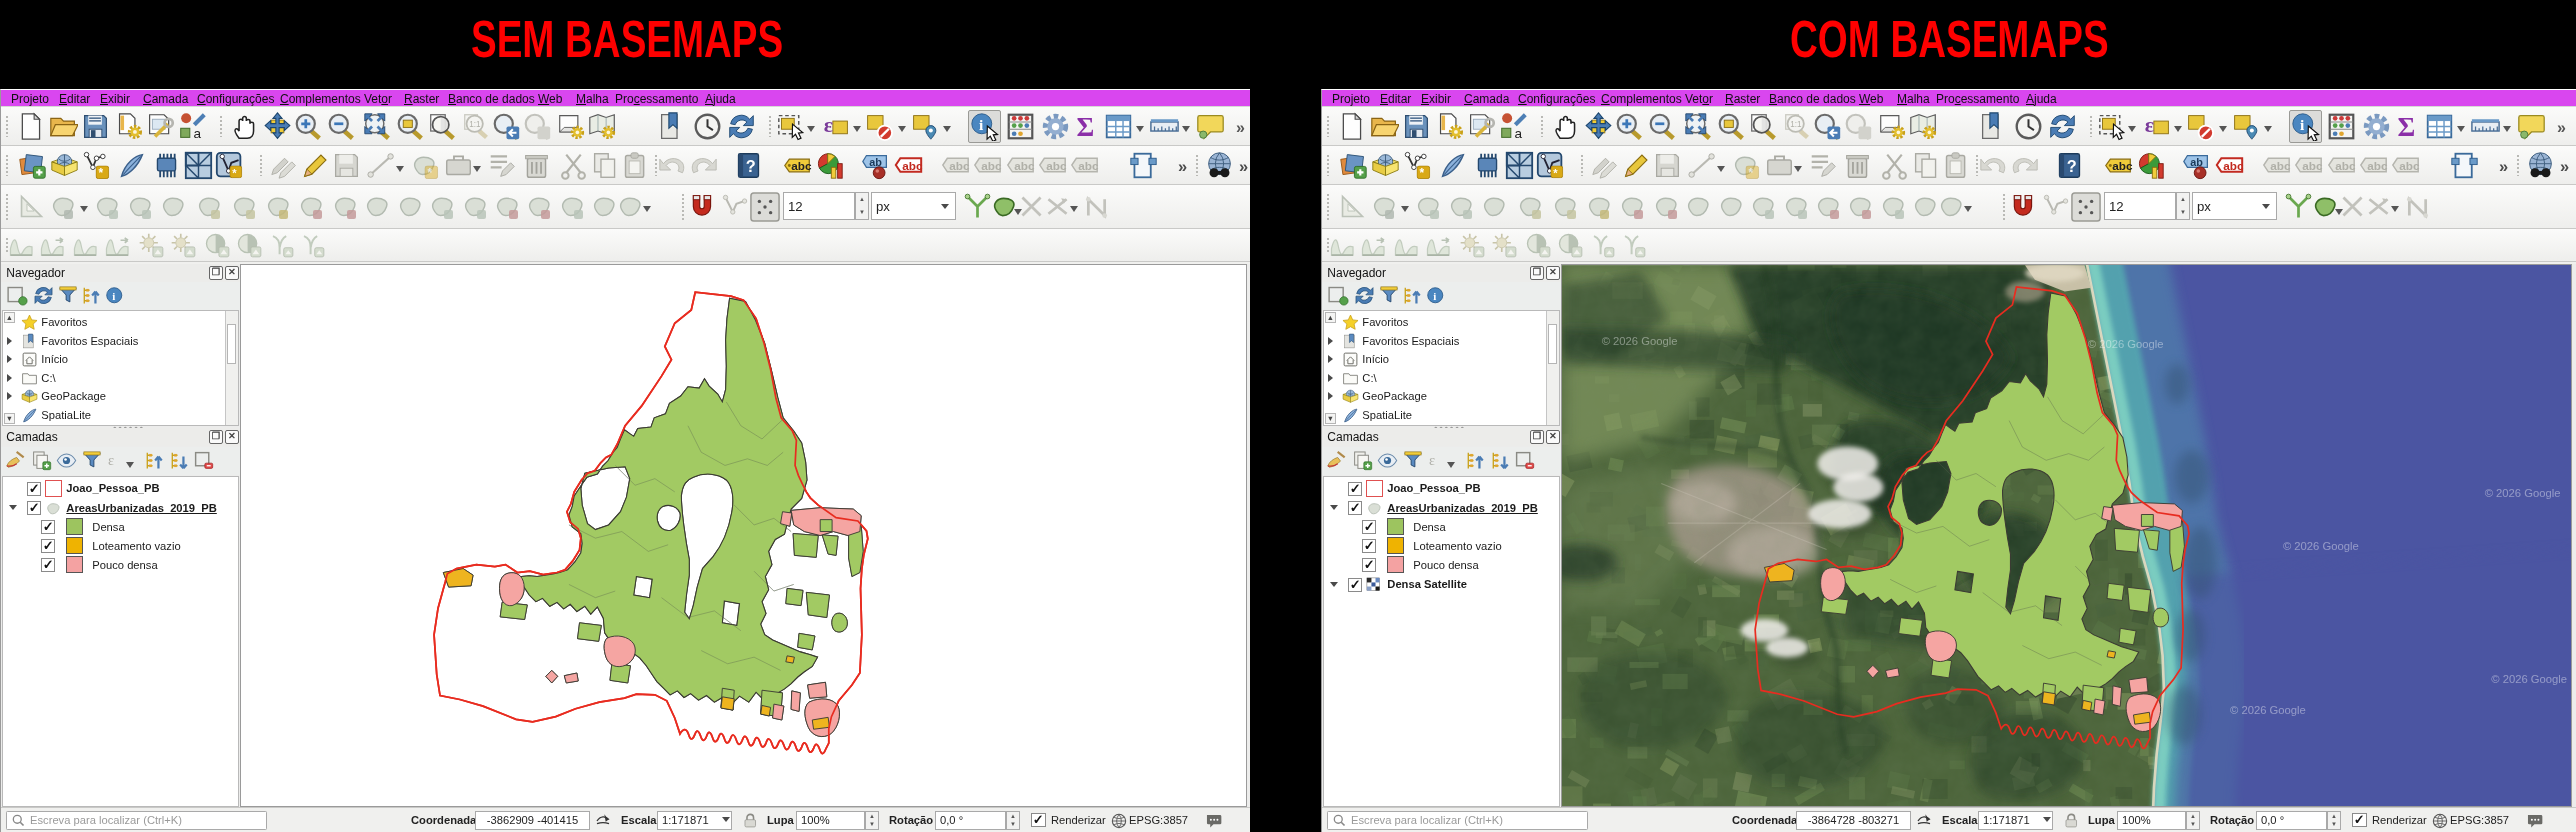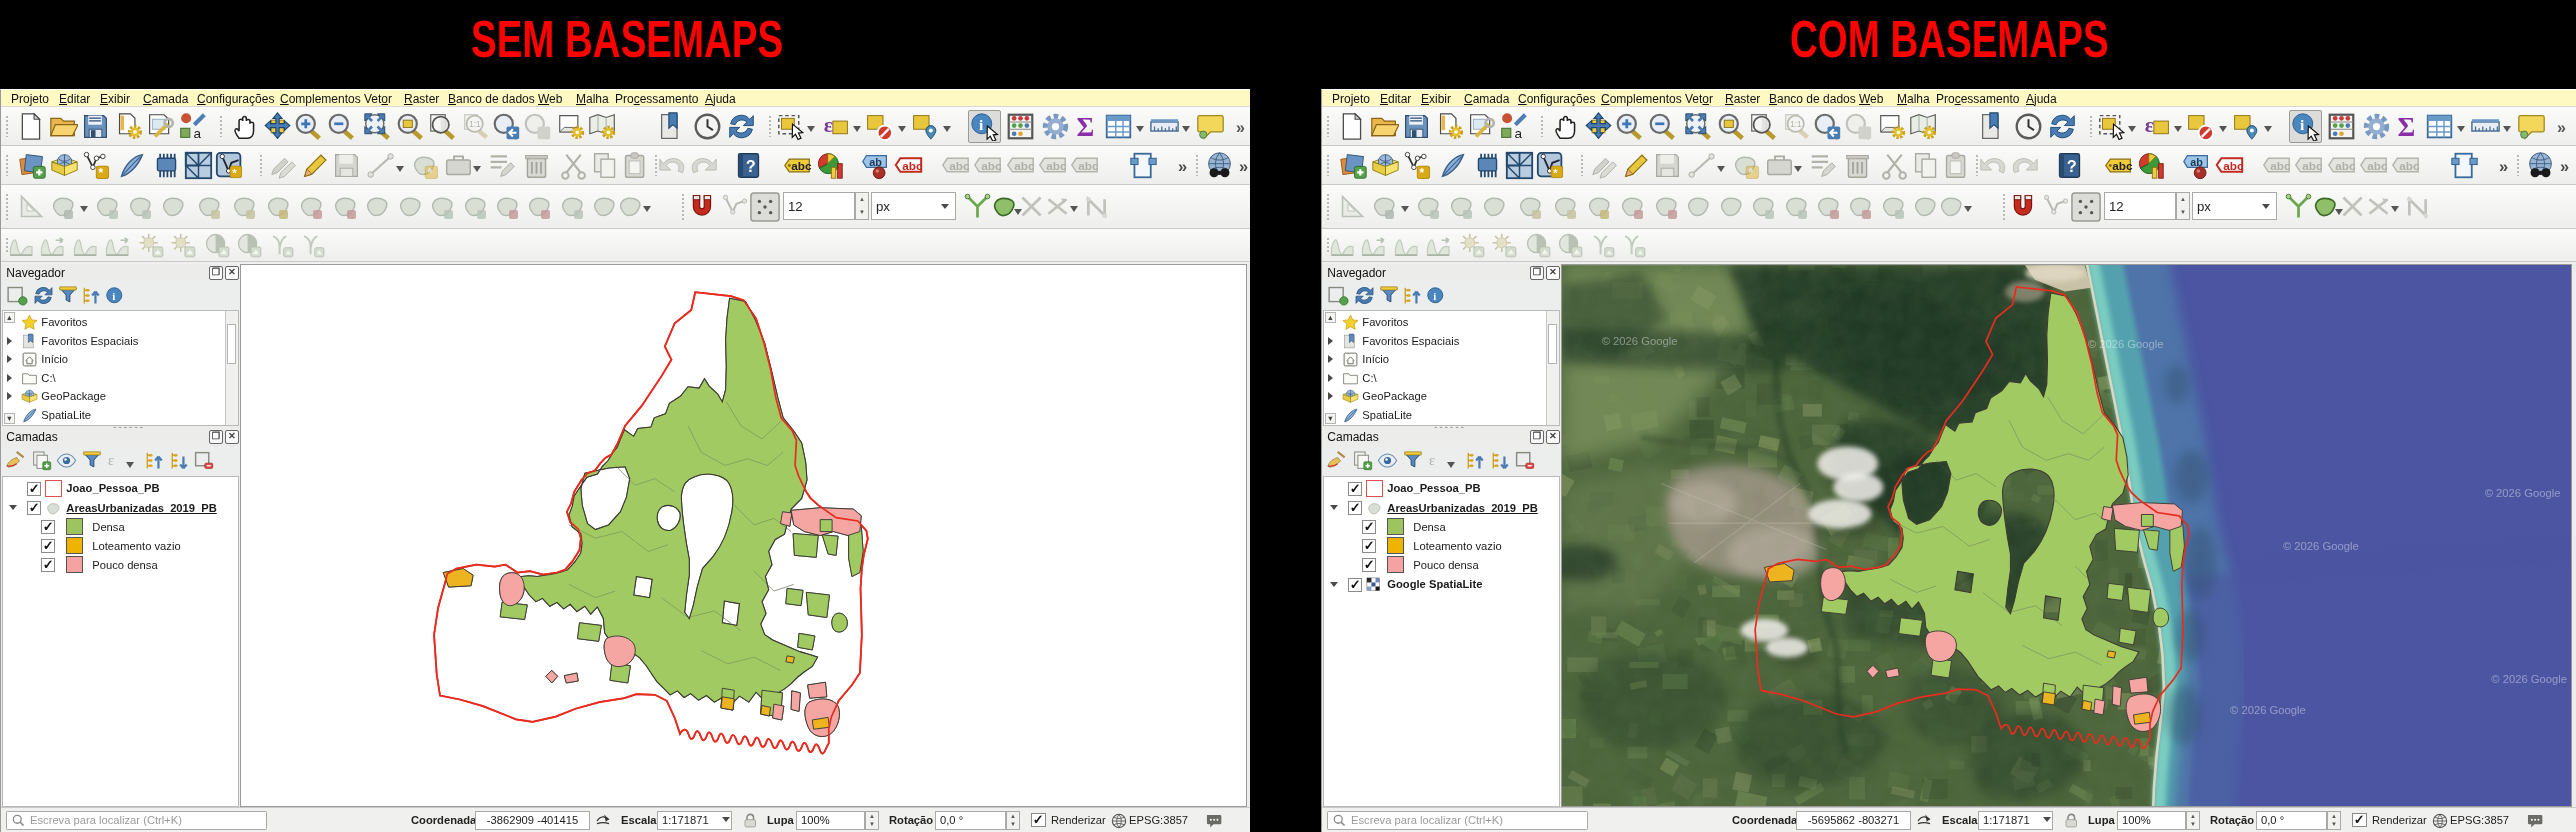--- a/index.html
+++ b/index.html
@@ -1,17 +1,17 @@
 <!DOCTYPE html>
 <html style="font-size:10.6px"><head><meta charset="utf-8"><style>
 *{margin:0;padding:0;box-sizing:border-box}
 html,body{width:2576px;height:833px;background:#000;font-family:"Liberation Sans",sans-serif;overflow:hidden}
 .title{position:absolute;top:8.6px;font-weight:bold;font-size:52px;color:#fe0000;letter-spacing:0px;white-space:nowrap;transform:scaleX(0.74);transform-origin:left top}
 .win{position:absolute;top:89px;height:744px;background:#f0f0ee;border-left:0.7px solid #9a9a9a;border-top:0.7px solid #fff}
-.menubar{position:absolute;left:0;top:0;width:100%;height:17px;background:#fef9c3;border-bottom:0.7px solid #d8d8d6}
+.menubar{position:absolute;left:0;top:0;width:100%;height:17px;background:#d946ef;border-bottom:0.7px solid #d8d8d6}
 .menubar span{position:absolute;top:2px;font-size:12px;color:#111}
 .tb{position:absolute;left:0;width:100%;background:linear-gradient(#fbfbfa,#eeeeec);border-bottom:0.7px solid #c9c9c7}
 .tb1{top:17px;height:39px}
 .tb2{top:56px;height:39px}
 .tb3{top:95px;height:44px}
 .tb4{top:139px;height:33px}
 .ic{position:absolute;width:29px;height:29px}
 .ic32{position:absolute;width:24px;height:24px}
 .dd{position:absolute;width:0;height:0;border-left:4.6px solid transparent;border-right:4.6px solid transparent;border-top:6px solid #555}
 .hnd{position:absolute;width:5.3px;top:8px;bottom:8px;background-image:radial-gradient(#b9b9b5 1px,transparent 1.1px);background-size:4px 4px}
@@ -1506,21 +1506,21 @@
           <div class="sw" style="left:63px;top:60px;background:#efb301"></div>
           <div class="ti" style="left:89px;top:63px;font-size:11.2px">Loteamento vazio</div>
           <div class="cb" style="left:38px;top:81px">✓</div>
           <div class="sw" style="left:63px;top:79px;background:#f4a2a2"></div>
           <div class="ti" style="left:89px;top:82px;font-size:11.2px">Pouco densa</div>
           <div class="arrd" style="left:5.3px;top:105px"></div>
           <div class="cb" style="left:24px;top:101px">✓</div>
           <svg style="position:absolute;left:42px;top:100px;width:14.5px;height:14.5px" viewBox="0 0 22 22" width="14.5" height="14.5">
             <use href="#s-gtile" width="22" height="22"></use>
           </svg>
-          <div class="ti" style="left:63px;top:101px;font-size:11.2px"><b>Google SpatiaLite</b></div>
+          <div class="ti" style="left:63px;top:101px;font-size:11.2px"><b>Densa Satellite</b></div>
         </div>
       </div>
       <div class="canvas" style="left:239px;width:1011px">
         <svg width="1010" height="544" style="position:absolute;left:0;top:0" viewBox="0 0 1527 822">
           <defs>
             <filter id="blur14" x="-40%" y="-40%" width="180%" height="180%">
               <feGaussianBlur stdDeviation="14"></feGaussianBlur>
             </filter>
             <filter id="blur8" x="-40%" y="-40%" width="180%" height="180%">
               <feGaussianBlur stdDeviation="8"></feGaussianBlur>
@@ -2114,21 +2114,21 @@
       </div>
     </div>
     <div class="statusbar">
       <div style="position:absolute;left:5.3px;top:3.3px;width:261px;height:19px;background:#fff;border:0.7px solid #a9a9a9;border-radius:1.3px"></div>
       <svg style="position:absolute;left:10.6px;top:6.6px;width:13.2px;height:13.2px" viewBox="0 0 20 20" width="13.2" height="13.2">
         <circle cx="8" cy="8" r="6" fill="none" stroke="#888" stroke-width="2"></circle>
         <path d="M12.5 12.5l5 5" stroke="#888" stroke-width="2.5"></path>
       </svg>
       <div class="slab" style="left:29px;color:#9a9a9a">Escreva para localizar (Ctrl+K)</div>
       <div class="slab" style="left:410px;font-weight:bold">Coordenada</div>
-      <div class="sbox" style="left:474px;width:115px;text-align:center">-5695862  -803271</div>
+      <div class="sbox" style="left:474px;width:115px;text-align:center">-3864728  -803271</div>
       <svg style="position:absolute;left:594px;top:5.3px;width:16px;height:16px" viewBox="0 0 24 24" width="16" height="16">
         <path d="M3 12C8 4 16 4 21 10M3 16c6-2 12-2 18 0" stroke="#333" stroke-width="2" fill="none"></path>
         <path d="M14 2l6 8-4 3z" fill="#333"></path>
       </svg>
       <div class="slab" style="left:620px;font-weight:bold">Escala</div>
       <div class="sbox" style="left:656px;width:75px">1:171871</div>
       <div class="spin" style="left:718px;border:none;background:transparent">
         <div class="arrd" style="left:2.6px;top:6.6px"></div>
       </div>
       <svg style="position:absolute;left:742px;top:5.3px;width:14.5px;height:16px" viewBox="0 0 22 24" width="14.5" height="16">

